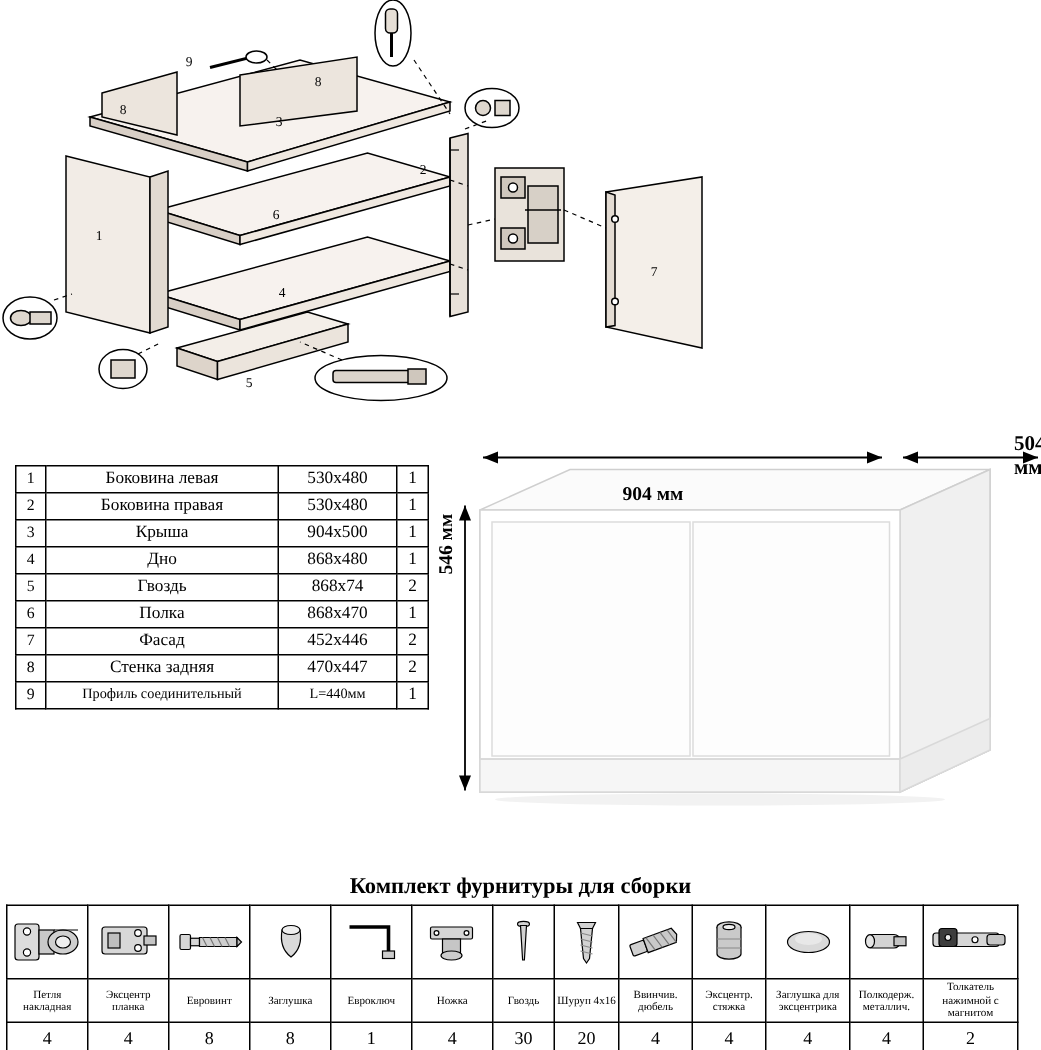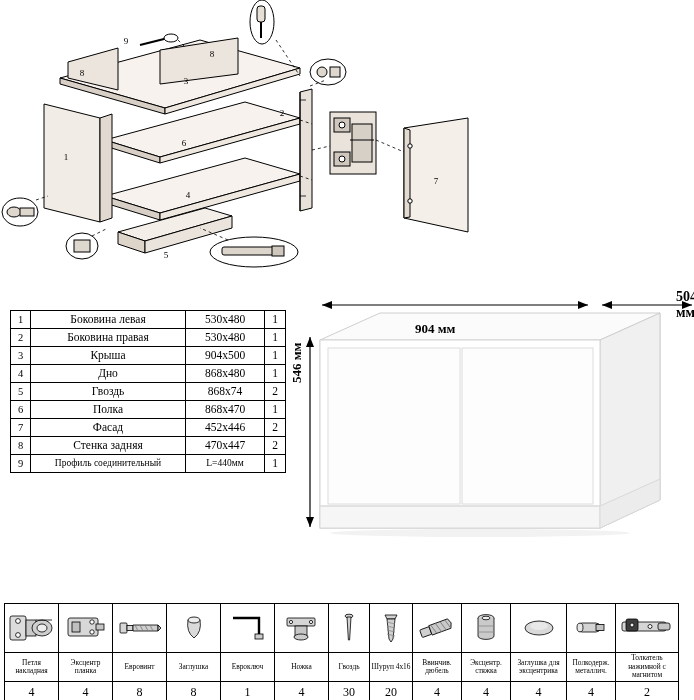--- a/index.html
+++ b/index.html
@@ -245,20 +245,21 @@
         <polygon points="10,52 6,62 14,62" fill="#000" stroke="none"></polygon>
         <polygon points="10,242 6,232 14,232" fill="#000" stroke="none"></polygon>
       </g>
     </svg>
   </div>
 
   <div style="position:absolute;left:415px;top:289px;font-size:13px;font-weight:bold;margin-top:32px;">904 мм</div>
   <div style="position:absolute;left:628px;top:289px;font-size:14px;font-weight:bold;margin-left:48px;">504 мм</div>
   <div style="position:absolute;left:289px;top:383px;font-size:13px;font-weight:bold;transform:rotate(-90deg);transform-origin:left top;white-space:nowrap;">546 мм</div>
 
+  <div class="hw-title">Комплект фурнитуры для сборки</div>
 
   <table class="hw-table">
     <tbody>
       <tr class="icons">
         <td style="width:53px">
           <svg class="hw-cell-svg" width="50" height="44" viewBox="0 0 50 44">
             <g stroke="#000" fill="#dcdcdc" stroke-width="0.8">
               <rect x="3" y="10" width="16" height="24" rx="2"></rect>
               <circle cx="11" cy="15" r="2.4" fill="#fff"></circle>
               <circle cx="11" cy="29" r="2.4" fill="#fff"></circle>

